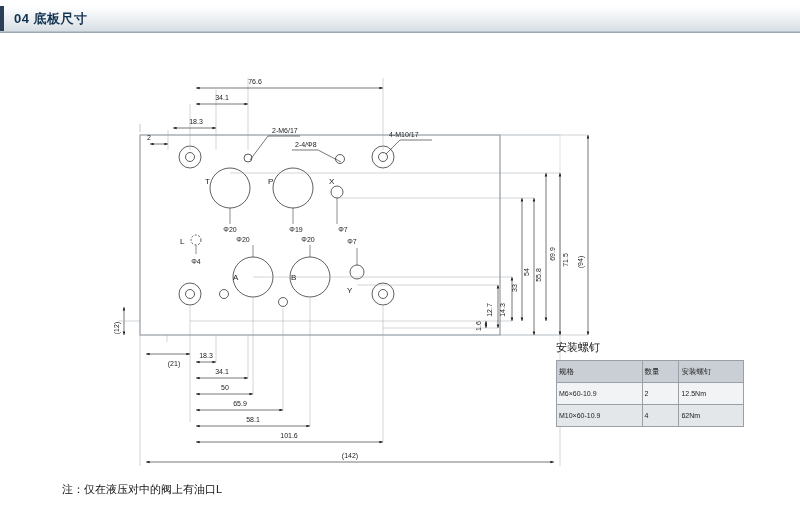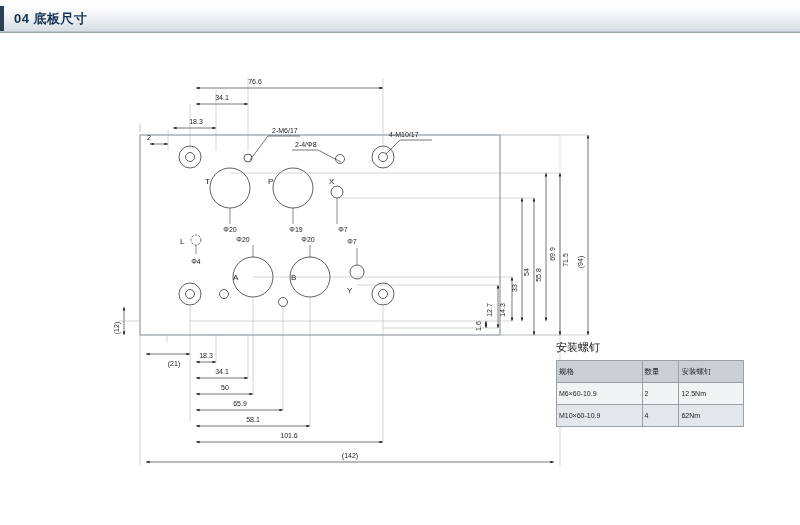--- a/index.html
+++ b/index.html
@@ -264,14 +264,15 @@
         <td>12.5Nm</td>
       </tr>
       <tr>
         <td>M10×60-10.9</td>
         <td>4</td>
         <td>62Nm</td>
       </tr>
     </tbody>
   </table>
 
+  <div class="note">注：仅在液压对中的阀上有油口L</div>
 
 </div>
 
 </body></html>

